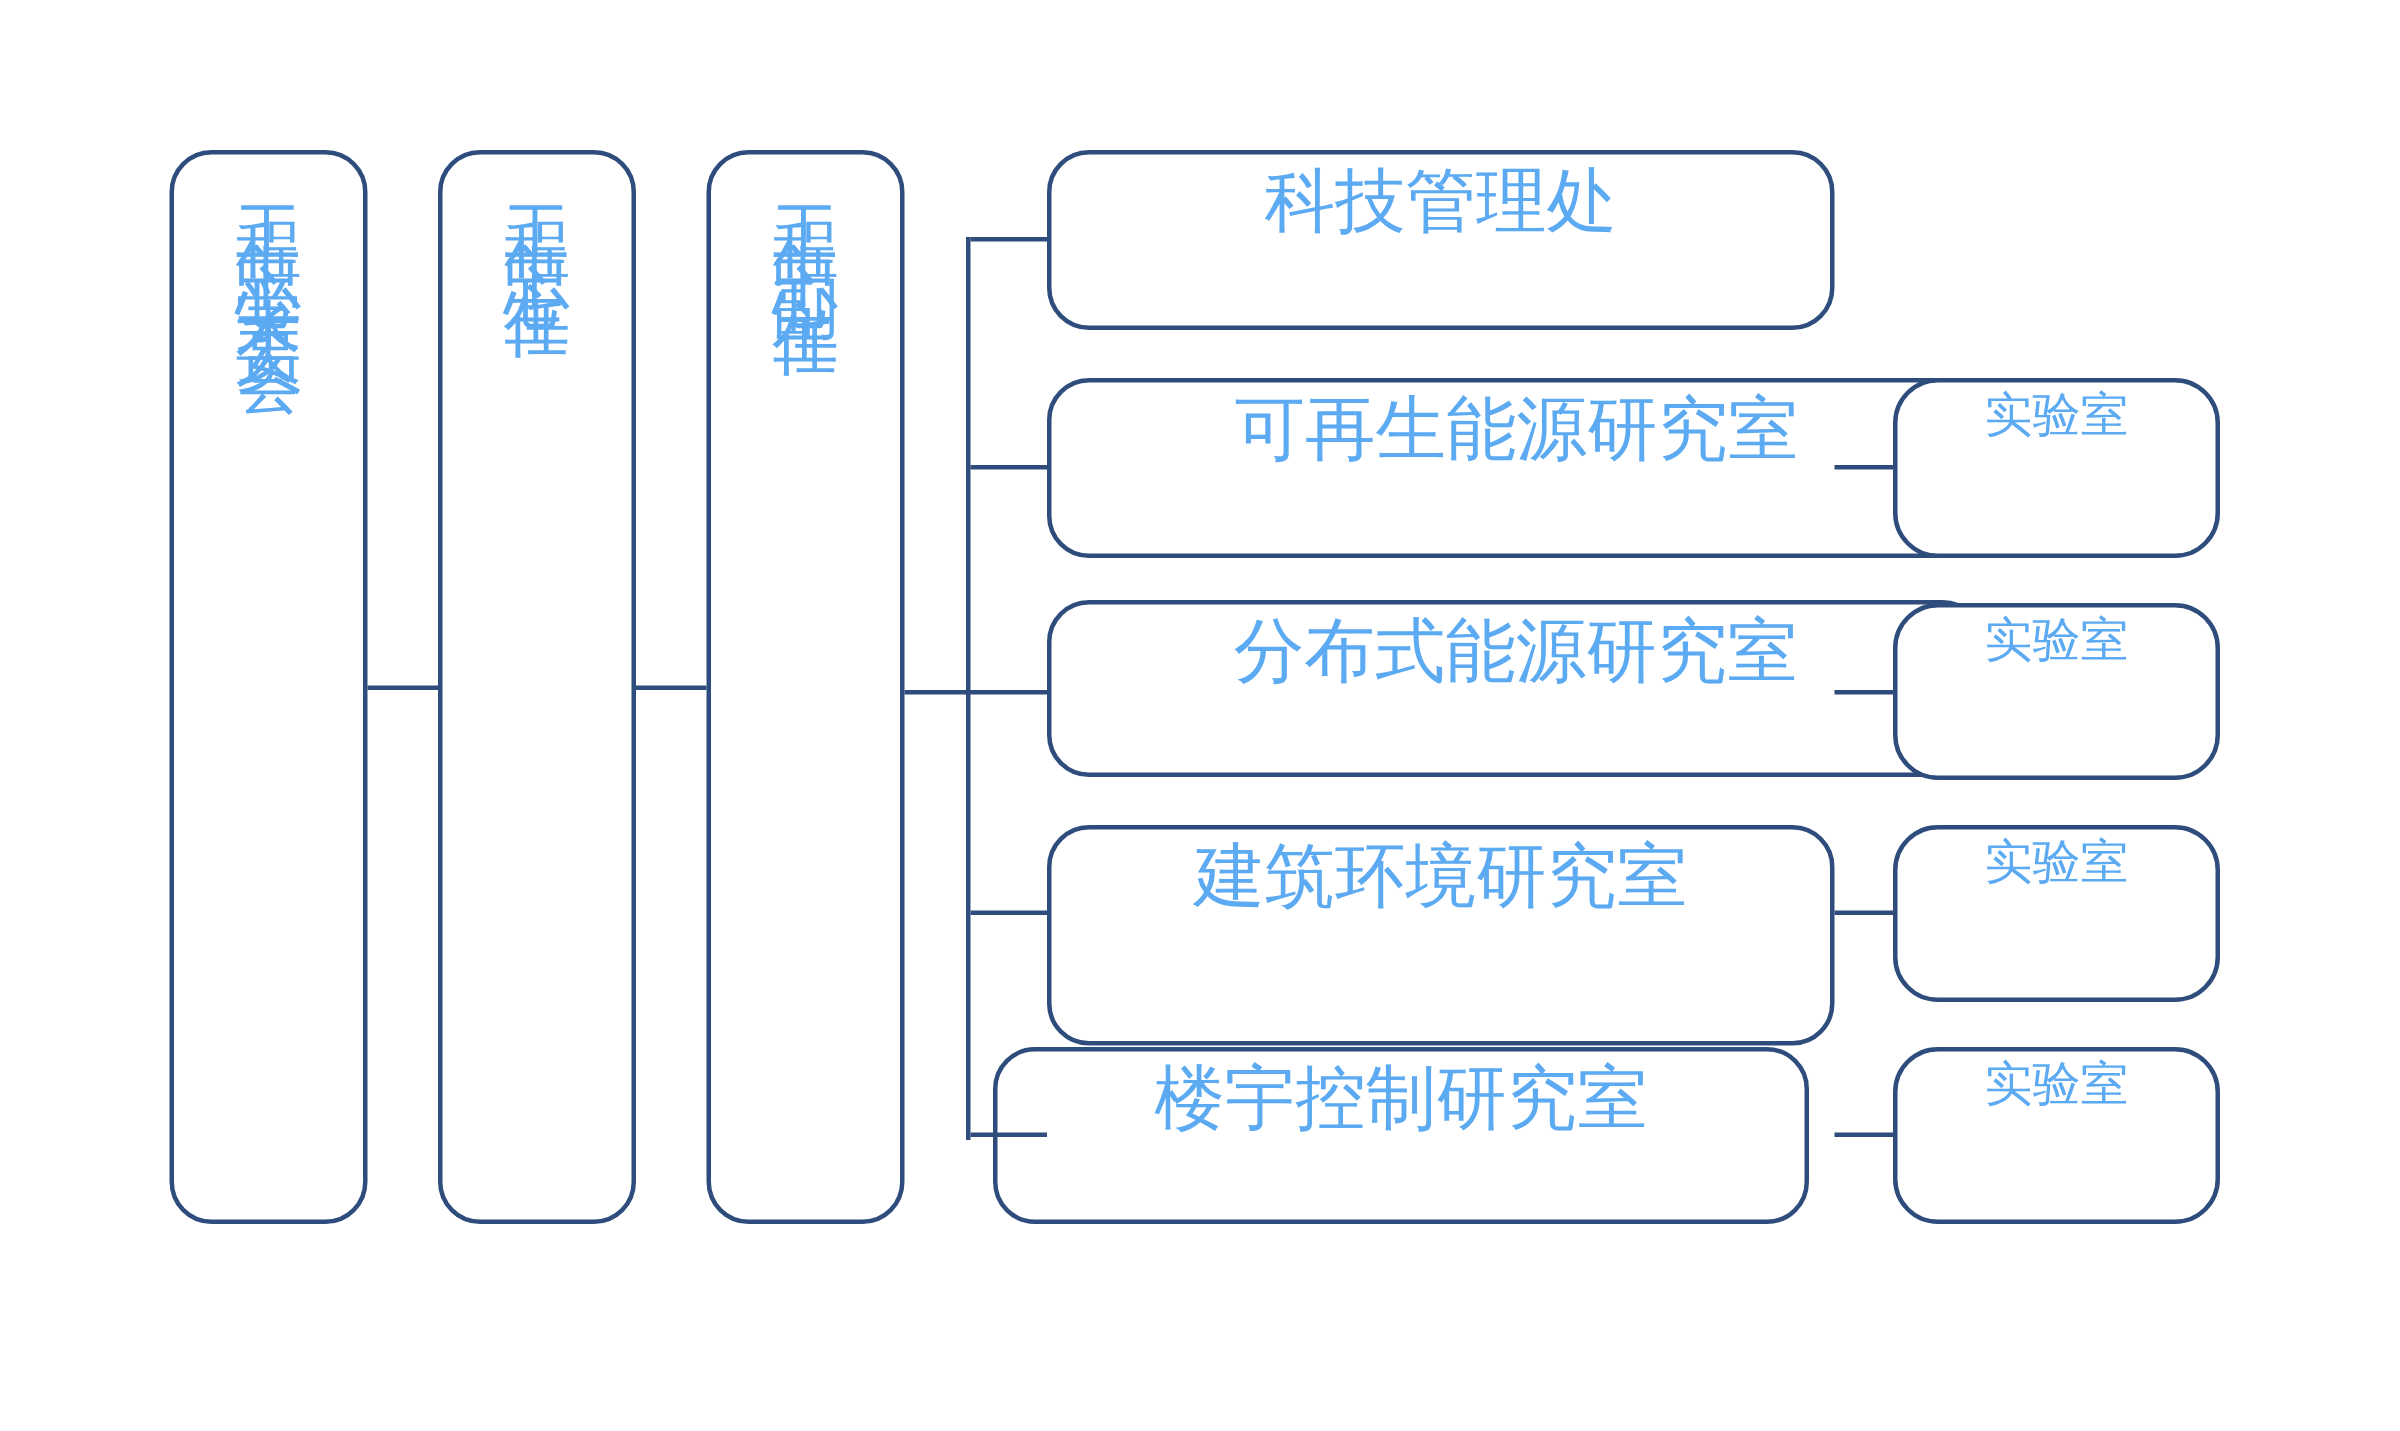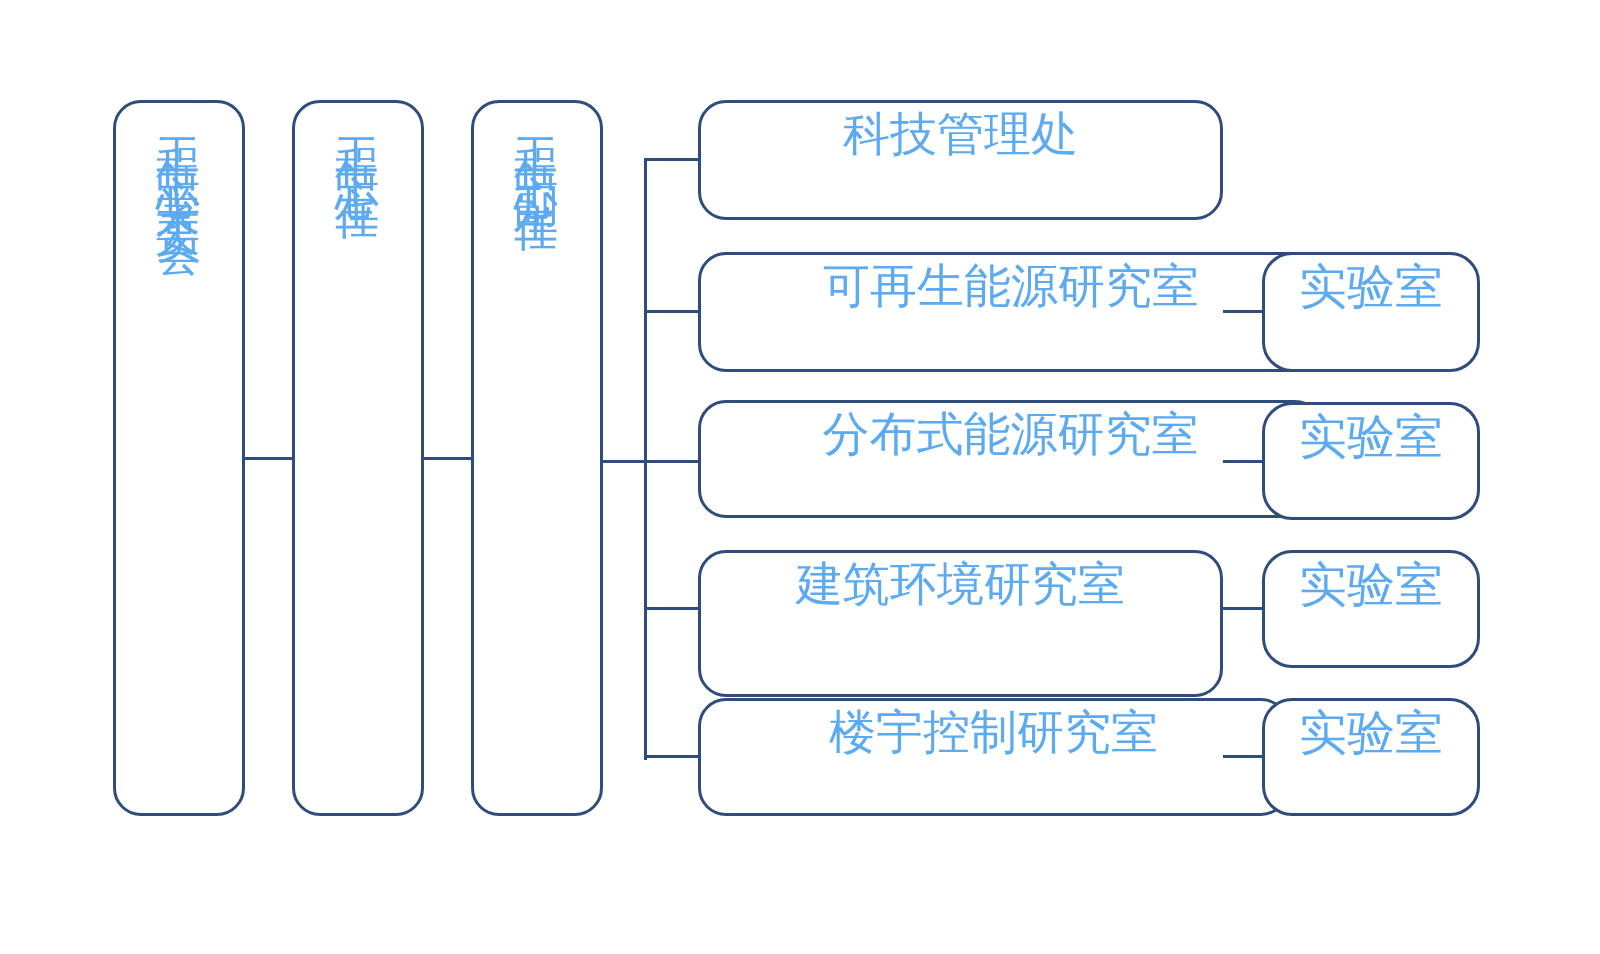--- a/index.html
+++ b/index.html
@@ -36,21 +36,21 @@
     font-size: 44px;
     letter-spacing: 12px;
     color: var(--text-color);
     white-space: nowrap;
   }
   .hbox span {
     font-size: 47px;
     color: var(--text-color);
     white-space: nowrap;
   }
-  .lab span { font-size: 48px; }
+  .lab span { font-size: 32px; }
   .hline {
     position: absolute;
     height: 3px;
     background: var(--connector);
   }
   .vline {
     position: absolute;
     width: 3px;
     background: var(--connector);
   }
@@ -81,21 +81,21 @@
   </div>
 
   <div class="node hbox" style="left:698px; top:400px; width:625px; height:118px;">
     <span>分布式能源研究室</span>
   </div>
 
   <div class="node hbox" style="left:698px; top:550px; width:525px; height:147px;">
     <span>建筑环境研究室</span>
   </div>
 
-  <div class="node hbox" style="left:698px; top:698px; width:591px; height:118px;">
+  <div class="node hbox" style="left:662px; top:698px; width:544px; height:118px;">
     <span>楼宇控制研究室</span>
   </div>
 
   <div class="node hbox lab" style="left:1262px; top:252px; width:218px; height:120px; border-radius:30px;">
     <span>实验室</span>
   </div>
 
   <div class="node hbox lab" style="left:1262px; top:402px; width:218px; height:118px; border-radius:30px;">
     <span>实验室</span>
   </div>

